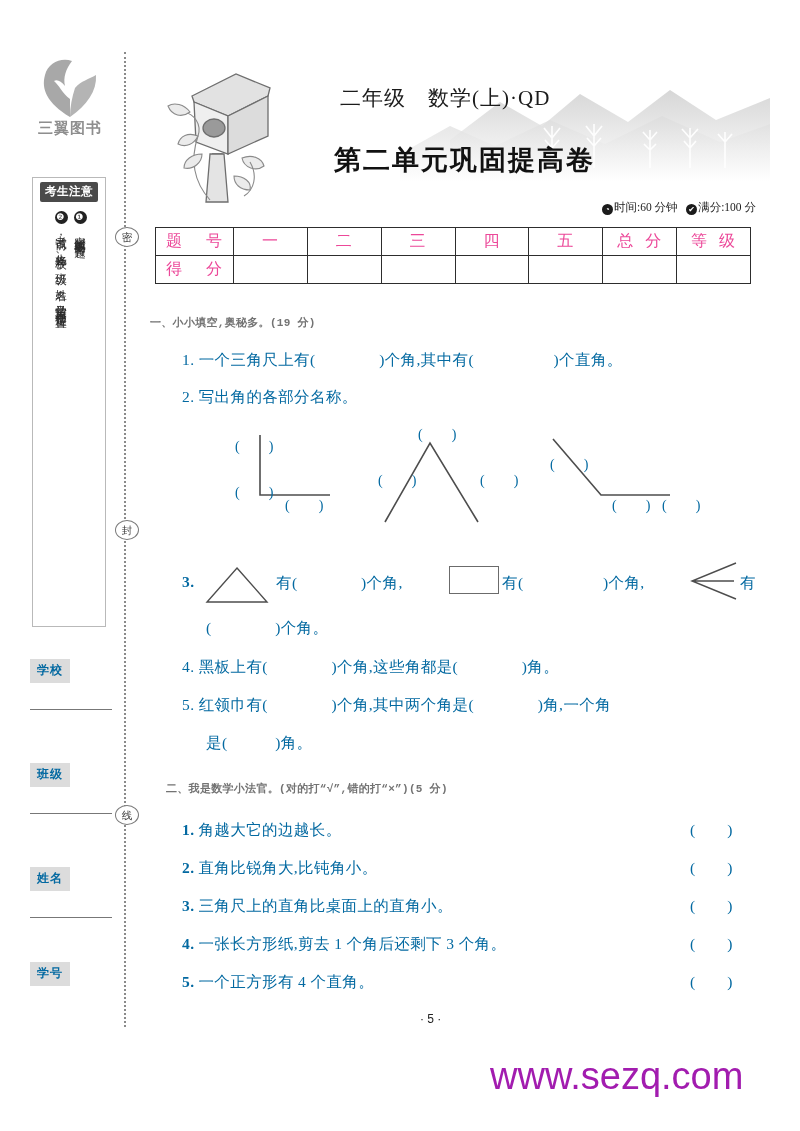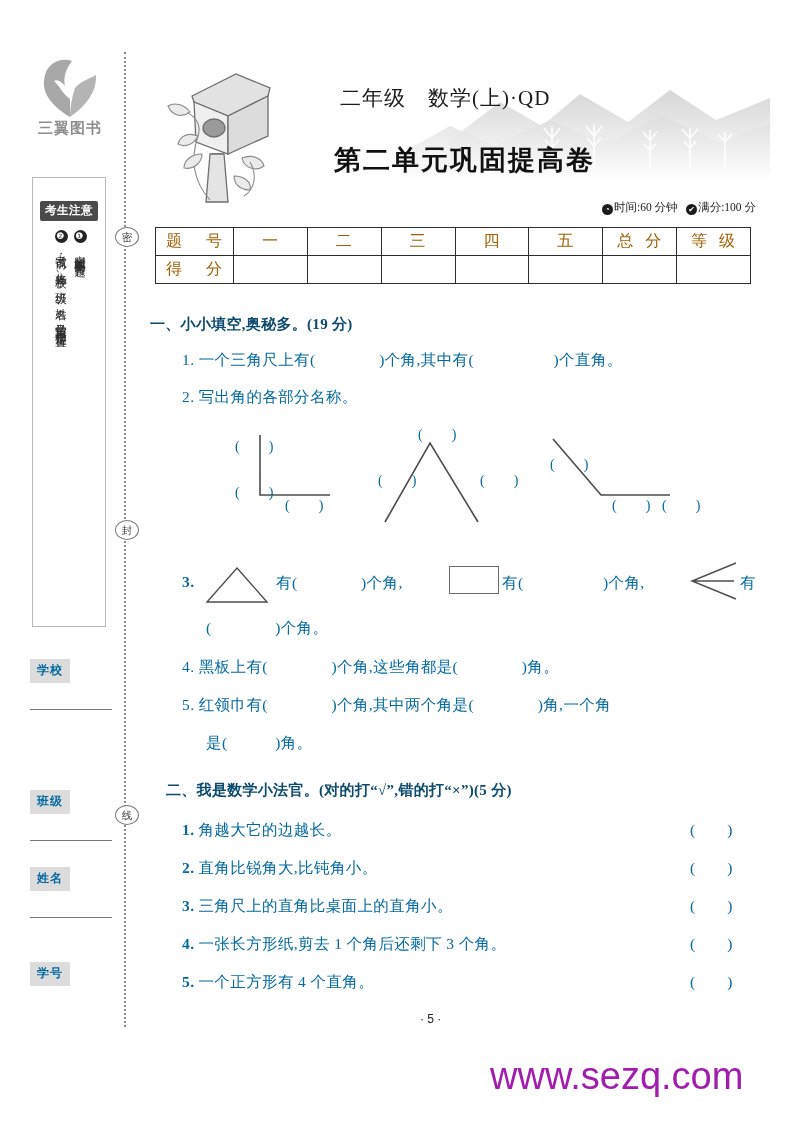--- a/index.html
+++ b/index.html
@@ -35,21 +35,21 @@
 
   .notice-box {
     position: absolute;
     left: 2px; top: 122px;
     width: 74px; height: 450px;
     border: 1px solid #b9b9b9;
     background: #fff;
   }
   .notice-title {
     display: block;
-    margin: 23px auto 0 auto;
+    margin: 4px auto 0 auto;
     width: 58px;
     background: #4a4a4a;
     color: #ffffff;
     font-family: "Liberation Sans", sans-serif;
     font-weight: bold;
     font-size: 11.5px;
     text-align: center;
     padding: 2px 0 3px 0;
     border-radius: 2px;
     letter-spacing: 0.5px;
@@ -178,30 +178,30 @@
     border-collapse: collapse;
     table-layout: fixed;
   }
   table.score td {
     border: 1px solid #2d2d2d;
     height: 28px;
     text-align: center;
     font-size: 16px;
     letter-spacing: 4px;
     padding-left: 4px;
-    color: #a16207;
+    color: #ec4899;
   }
   table.score td.first { width: 78px; }
 
   
   .sec-head {
-    font-family: Liberation Serif, serif;
-    font-weight: bold;
-    font-size: 15px;
-    color: #0c4a6e;
+    font-family: Liberation Mono, monospace;
+    font-weight: bold;
+    font-size: 11px;
+    color: #737373;
     letter-spacing: 0.3px;
   }
   .q {
     font-size: 15.5px;
     color: #0369a1;
     letter-spacing: 0.4px;
     white-space: pre;
   }
   .qn {
     font-family: "Liberation Serif", serif;
@@ -231,21 +231,21 @@
       <div class="notice-col">
         <span class="notice-num">❷</span><span>考试前，先将学校、班级、姓名、学号填写在指定位置。</span>
       </div>
     </div>
   </div>
 
   <div class="field-block" style="top:604px">
     <span class="field-label">学校</span>
     <div class="field-line"></div>
   </div>
-  <div class="field-block" style="top:735px">
+  <div class="field-block" style="top:708px">
     <span class="field-label">班级</span>
     <div class="field-line"></div>
   </div>
   <div class="field-block" style="top:812px">
     <span class="field-label">姓名</span>
     <div class="field-line"></div>
   </div>
   <div class="field-block" style="top:907px">
     <span class="field-label">学号</span>
   </div>

